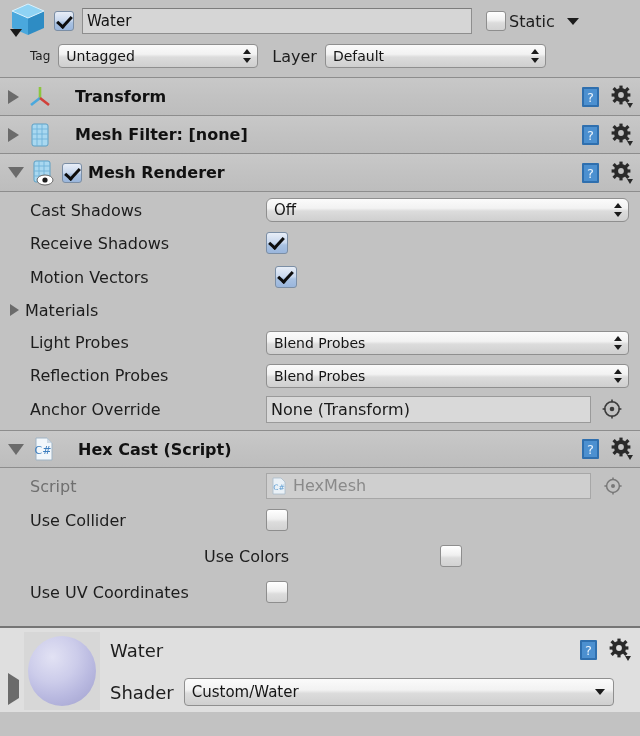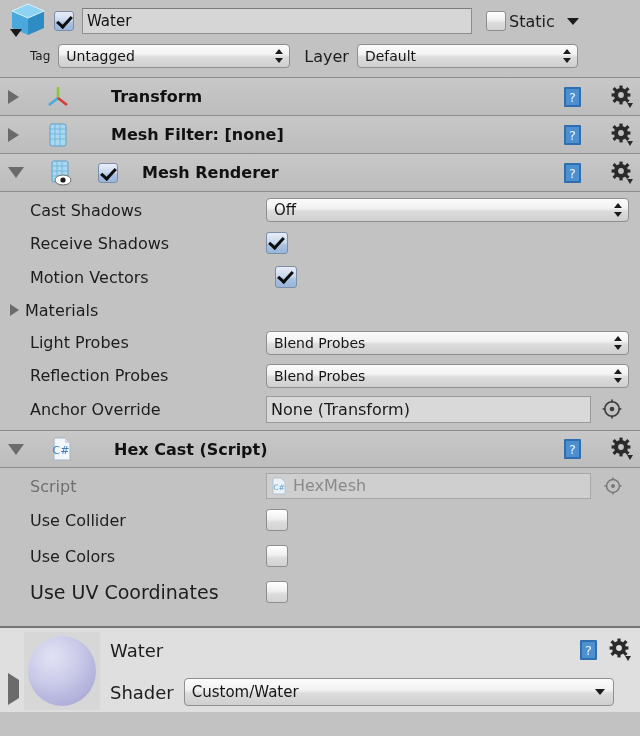--- a/index.html
+++ b/index.html
@@ -186,21 +186,20 @@
   
   .comp-header {
     height: 38px;
     background: linear-gradient(to bottom,#c8c8c8 0%, #c2c2c2 50%, #bdbdbd 100%);
     border-bottom: 1px solid #8d8d8d;
     display: flex;
     align-items: center;
     padding: 0 6px 0 8px;
     box-sizing: border-box;
     position: relative;
-    gap: 18px;
   }
   .comp-title {
     font-weight: bold;
     font-size: 16px;
     color: #111;
     margin-left: 6px;
     white-space: nowrap;
   }
   .comp-spacer { flex: 1; }
 
@@ -261,21 +260,21 @@
       <div class="textfield" style="flex:1; height:26px; line-height:24px; max-width:390px;">Water</div>
       <div style="display:flex;align-items:center;margin-left:14px;">
         <div class="cbox"></div>
         <span class="label" style="margin-left:3px;font-size:16px;">Static</span>
         <span class="caret-down" style="margin-left:12px;"></span>
       </div>
     </div>
 
     <div class="go-row2">
       <span class="label" style="font-size:12px;">Tag</span>
-      <div class="popup" style="width:232px;margin-left:8px;">
+      <div class="popup" style="width:200px;margin-left:8px;">
         <span class="pv">Untagged</span>
         <span class="updown"></span>
       </div>
       <span class="label" style="font-size:16px;margin-left:14px;">Layer</span>
       <div class="popup" style="width:221px;margin-left:8px;align-items:center;">
         <span class="pv">Default</span>
         <span class="updown"></span>
       </div>
     </div>
   </div>
@@ -401,21 +400,21 @@
         <circle cx="11" cy="10" r="2.9" fill="#c2c2c2"></circle>
         <polygon points="17,18 23,18 20,23" fill="#2a2a2a"></polygon>
       </svg>
     </span>
   </div>
 
   <div class="comp-body">
 
     <div class="row" style="height:32px;">
       <span class="label fieldlabel-col" style="font-size:16px;">Cast Shadows</span>
-      <div class="popup" style="width:363px;">
+      <div class="popup" style="width:363px;border-radius:6px;">
         <span class="pv" style="font-size:15px;">Off</span>
         <span class="updown"></span>
       </div>
     </div>
 
     <div class="row" style="height:34px;">
       <span class="label fieldlabel-col" style="font-size:16px;">Receive Shadows</span>
       <span class="cbox on" style="width:22px;height:22px;"></span>
     </div>
 
@@ -524,27 +523,27 @@
           <line x1="16.2" y1="10" x2="18.6" y2="10" stroke="#3c3c3c" stroke-width="1.5"></line>
         </svg>
       </span>
     </div>
 
     <div class="row" style="height:36px;">
       <span class="label fieldlabel-col" style="font-size:16px;">Use Collider</span>
       <span class="cbox" style="width:22px;height:22px;"></span>
     </div>
 
-    <div class="row" style="height:36px;">
+    <div class="row" style="height:36px;justify-content:center;">
       <span class="label fieldlabel-col" style="font-size:16px;">Use Colors</span>
       <span class="cbox" style="width:22px;height:22px;"></span>
     </div>
 
     <div class="row" style="height:36px;">
-      <span class="label fieldlabel-col" style="font-size:19px;">Use UV Coordinates</span>
+      <span class="label fieldlabel-col" style="font-size:16px;">Use UV Coordinates</span>
       <span class="cbox" style="width:22px;height:22px;"></span>
     </div>
 
   </div>
 
   <div class="gap-strip" style="height:12px;"></div>
 
   <div class="mat-block">
     <div class="mat-swatchbg"></div>
     <div class="mat-sphere"></div>

